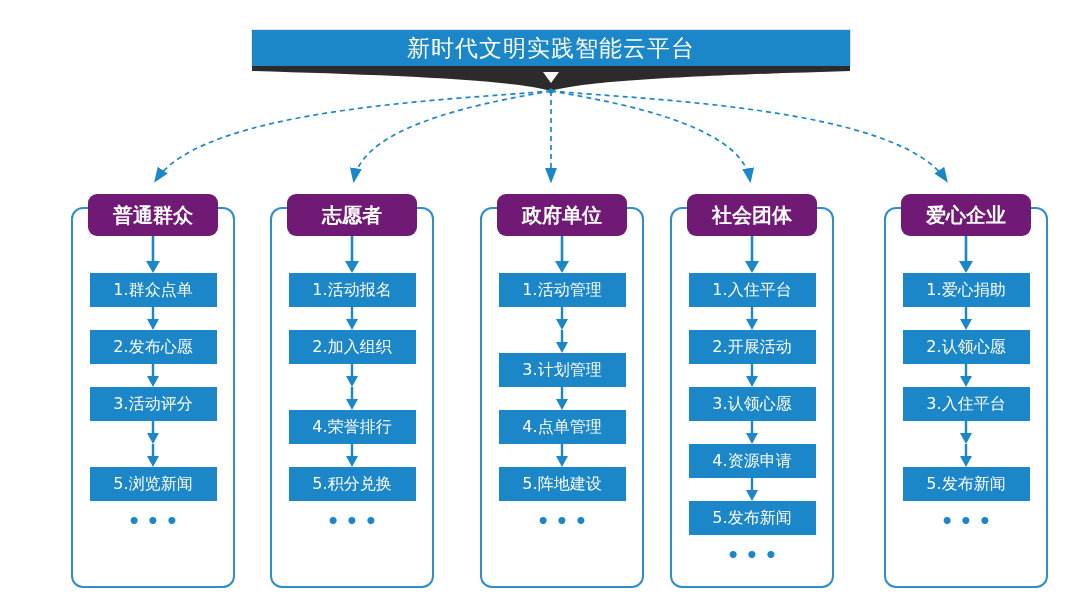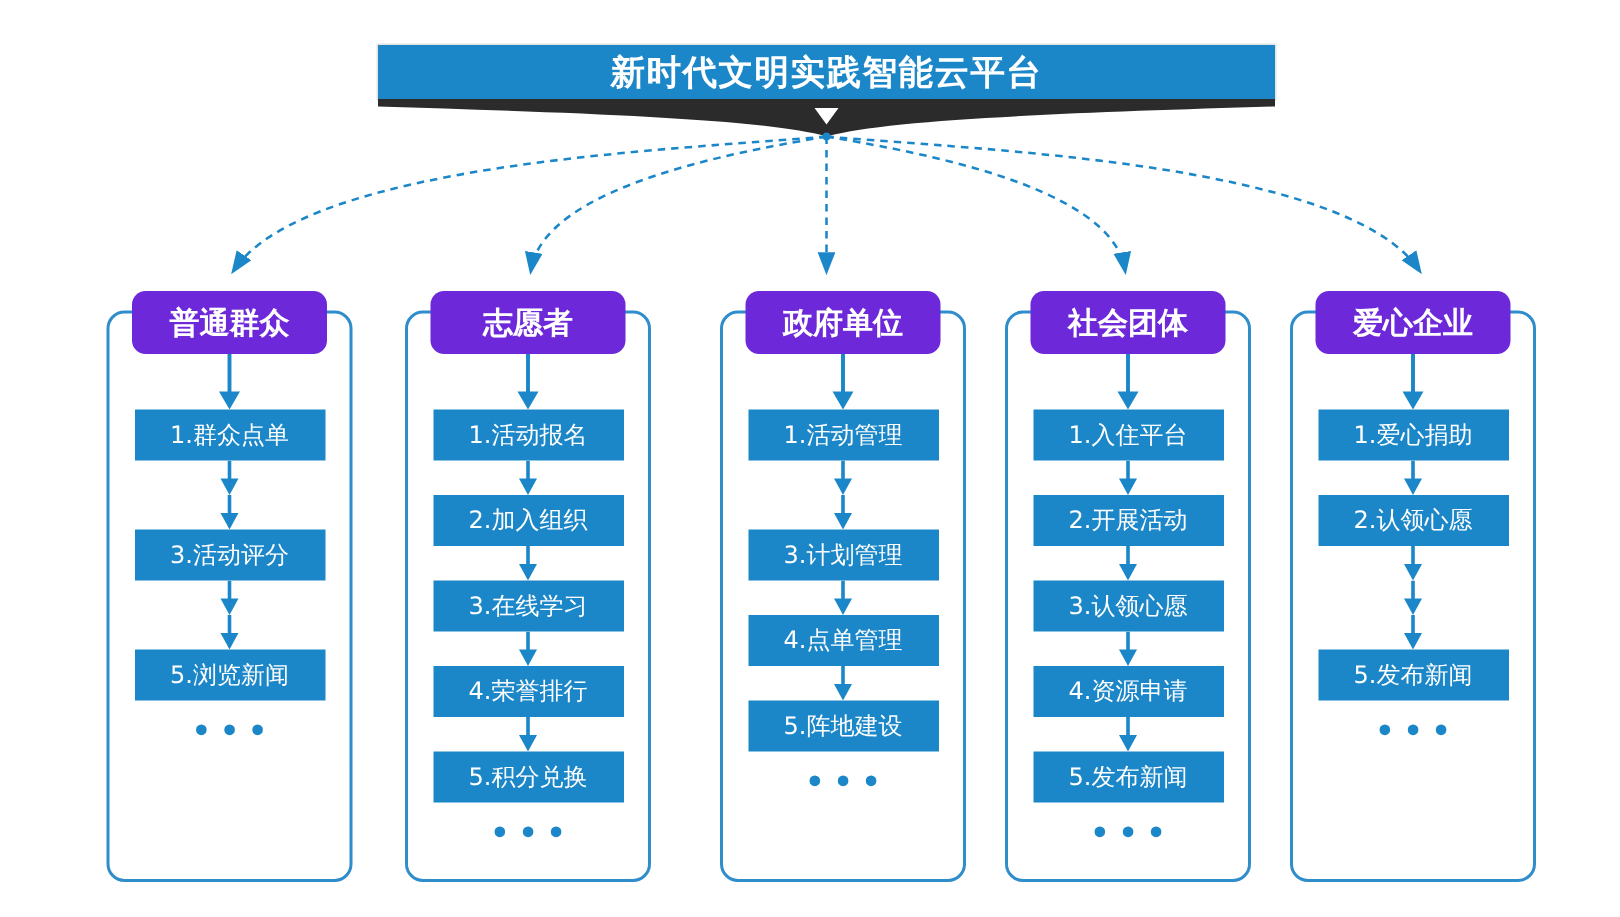--- a/index.html
+++ b/index.html
@@ -4,34 +4,34 @@
 <style>
   html,body{margin:0;padding:0;background:#ffffff;}
   #canvas{
     position:relative;width:1080px;height:611px;background:#ffffff;overflow:hidden;
     font-family:"DejaVu Sans","Liberation Sans",sans-serif;
   }
   
   .banner{
     position:absolute;left:252px;top:30px;width:598px;height:36px;
     background:#1b87c8;color:#ffffff;display:flex;align-items:center;justify-content:center;
-    font-size:23px;font-weight:700;letter-spacing:1px;
+    font-size:23px;font-weight:400;letter-spacing:1px;
     box-shadow:0 0 0 1px #e3e3e3;
   }
   .wedge{position:absolute;left:252px;top:66px;width:598px;height:26px;}
   .connectors{position:absolute;left:0;top:0;width:1080px;height:611px;pointer-events:none;}
   
   .column{position:absolute;top:194px;width:164px;height:396px;}
   .col-outline{
     position:absolute;left:0;right:0;top:13px;bottom:2px;
     border:2px solid #2f8dcb;border-radius:12px;background:#ffffff;
   }
   .col-content{position:relative;display:flex;flex-direction:column;align-items:center;}
   .col-header{
-    width:130px;height:42px;border-radius:9px;background:#6d28d9;color:#ffffff;
+    width:130px;height:42px;border-radius:9px;background:#701a75;color:#ffffff;
     display:flex;align-items:center;justify-content:center;
     font-size:20px;font-weight:700;z-index:2;box-sizing:border-box;text-align:center;
   }
   .step{
     min-width:127px;height:34px;padding:0 14px;background:#1b87c8;color:#ffffff;
     display:flex;align-items:center;justify-content:center;
     font-size:16px;box-sizing:border-box;white-space:nowrap;
   }
   .arrow-lg{width:16px;height:37px;display:block;}
   .arrow-sm{width:14px;height:23px;display:block;}
@@ -78,20 +78,21 @@
       </div>
       <svg class="arrow-lg" viewBox="0 0 16 37">
           <line x1="8" y1="0" x2="8" y2="26" stroke="#1b87c8" stroke-width="2.6"></line>
           <polygon points="1,25 15,25 8,37" fill="#1b87c8"></polygon>
         </svg>
       <div class="step">1.群众点单</div>
       <svg class="arrow-sm" viewBox="0 0 14 23">
           <line x1="7" y1="0" x2="7" y2="13" stroke="#1b87c8" stroke-width="2.4"></line>
           <polygon points="1,12 13,12 7,23" fill="#1b87c8"></polygon>
         </svg>
+      <div class="step">2.发布心愿</div>
       <svg class="arrow-sm" viewBox="0 0 14 23">
           <line x1="7" y1="0" x2="7" y2="13" stroke="#1b87c8" stroke-width="2.4"></line>
           <polygon points="1,12 13,12 7,23" fill="#1b87c8"></polygon>
         </svg>
       <div class="step">3.活动评分</div>
       <svg class="arrow-sm" viewBox="0 0 14 23">
           <line x1="7" y1="0" x2="7" y2="13" stroke="#1b87c8" stroke-width="2.4"></line>
           <polygon points="1,12 13,12 7,23" fill="#1b87c8"></polygon>
         </svg>
       <svg class="arrow-sm" viewBox="0 0 14 23">
@@ -116,21 +117,20 @@
       <div class="step">1.活动报名</div>
       <svg class="arrow-sm" viewBox="0 0 14 23">
           <line x1="7" y1="0" x2="7" y2="13" stroke="#1b87c8" stroke-width="2.4"></line>
           <polygon points="1,12 13,12 7,23" fill="#1b87c8"></polygon>
         </svg>
       <div class="step">2.加入组织</div>
       <svg class="arrow-sm" viewBox="0 0 14 23">
           <line x1="7" y1="0" x2="7" y2="13" stroke="#1b87c8" stroke-width="2.4"></line>
           <polygon points="1,12 13,12 7,23" fill="#1b87c8"></polygon>
         </svg>
-      <div class="step">3.在线学习</div>
       <svg class="arrow-sm" viewBox="0 0 14 23">
           <line x1="7" y1="0" x2="7" y2="13" stroke="#1b87c8" stroke-width="2.4"></line>
           <polygon points="1,12 13,12 7,23" fill="#1b87c8"></polygon>
         </svg>
       <div class="step">4.荣誉排行</div>
       <svg class="arrow-sm" viewBox="0 0 14 23">
           <line x1="7" y1="0" x2="7" y2="13" stroke="#1b87c8" stroke-width="2.4"></line>
           <polygon points="1,12 13,12 7,23" fill="#1b87c8"></polygon>
         </svg>
       <div class="step">5.积分兑换</div>
@@ -200,40 +200,41 @@
       <div class="step">4.资源申请</div>
       <svg class="arrow-sm" viewBox="0 0 14 23">
           <line x1="7" y1="0" x2="7" y2="13" stroke="#1b87c8" stroke-width="2.4"></line>
           <polygon points="1,12 13,12 7,23" fill="#1b87c8"></polygon>
         </svg>
       <div class="step">5.发布新闻</div>
       <div class="dots">•••</div>
     </div>
   </div>
 
-  <div class="column" style="left:860px">
+  <div class="column" style="left:884px">
     <div class="col-outline"></div>
     <div class="col-content">
       <div class="col-header">
         <span>爱心企业</span>
       </div>
       <svg class="arrow-lg" viewBox="0 0 16 37">
           <line x1="8" y1="0" x2="8" y2="26" stroke="#1b87c8" stroke-width="2.6"></line>
           <polygon points="1,25 15,25 8,37" fill="#1b87c8"></polygon>
         </svg>
       <div class="step">1.爱心捐助</div>
       <svg class="arrow-sm" viewBox="0 0 14 23">
           <line x1="7" y1="0" x2="7" y2="13" stroke="#1b87c8" stroke-width="2.4"></line>
           <polygon points="1,12 13,12 7,23" fill="#1b87c8"></polygon>
         </svg>
       <div class="step">2.认领心愿</div>
       <svg class="arrow-sm" viewBox="0 0 14 23">
           <line x1="7" y1="0" x2="7" y2="13" stroke="#1b87c8" stroke-width="2.4"></line>
           <polygon points="1,12 13,12 7,23" fill="#1b87c8"></polygon>
         </svg>
+      <div class="step">3.入住平台</div>
       <svg class="arrow-sm" viewBox="0 0 14 23">
           <line x1="7" y1="0" x2="7" y2="13" stroke="#1b87c8" stroke-width="2.4"></line>
           <polygon points="1,12 13,12 7,23" fill="#1b87c8"></polygon>
         </svg>
       <svg class="arrow-sm" viewBox="0 0 14 23">
           <line x1="7" y1="0" x2="7" y2="13" stroke="#1b87c8" stroke-width="2.4"></line>
           <polygon points="1,12 13,12 7,23" fill="#1b87c8"></polygon>
         </svg>
       <div class="step">5.发布新闻</div>
       <div class="dots">•••</div>

